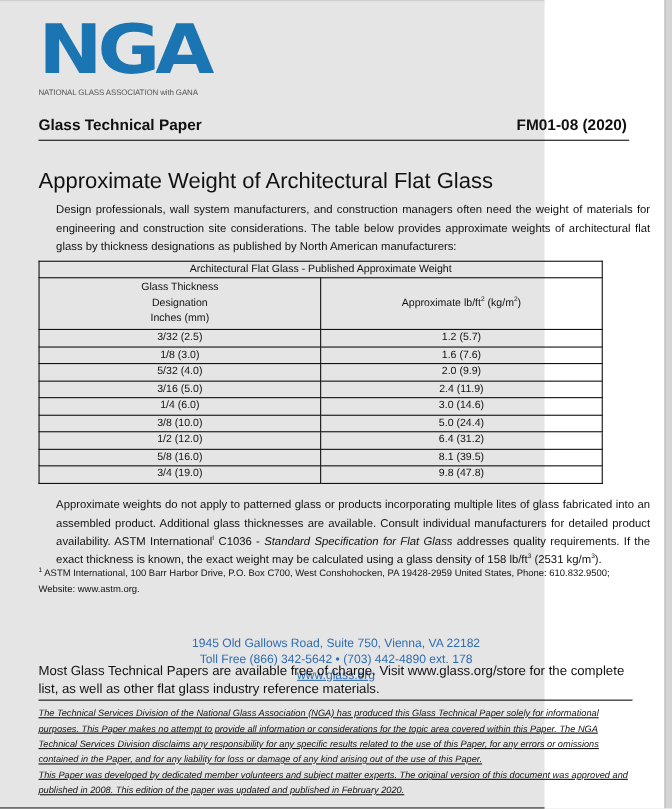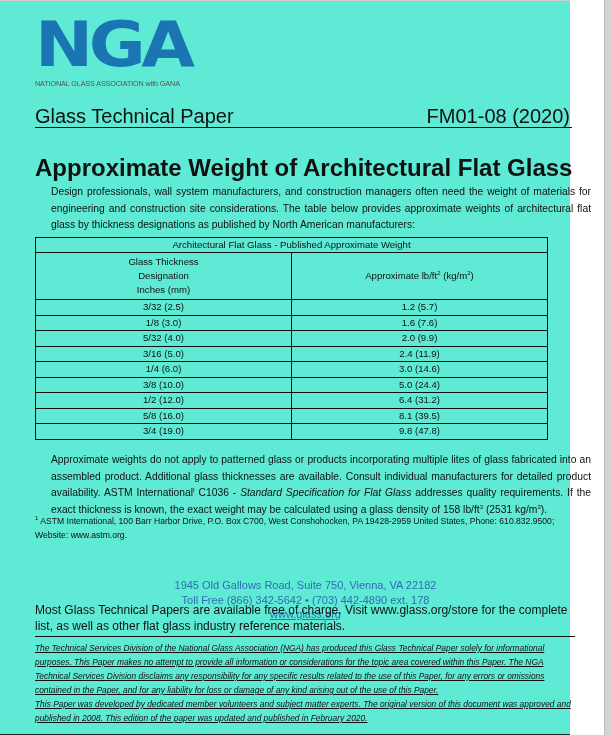--- a/index.html
+++ b/index.html
@@ -2,22 +2,22 @@
 <html><head>
 <meta charset="utf-8">
 <style>
   html, body { margin: 0; padding: 0; }
   body {
     width: 611px; height: 735px; overflow: hidden; background: #ffffff;
     font-family: "Liberation Sans", "DejaVu Sans", sans-serif; color: #111;
     position: relative;
   }
   .page {
-    position: absolute; left: 0; top: 0; width: 570px; height: 733px;
-    background: #5eead4; border-top: 1px solid #cfcfcf; border-bottom: 2px solid #222;
+    position: absolute; left: 0; top: 0; width: 495px; height: 733px;
+    background: #e5e5e5; border-top: 1px solid #cfcfcf; border-bottom: 2px solid #222;
   }
   .right-edge {
     position: absolute; right: 0; top: 0; width: 6px; height: 735px;
     background: #d4d4d4; border-left: 1px solid #bdbdbd;
   }
   
   .logo { position: absolute; left: 35px; top: 14px; width: 160px; height: 70px; }
   .logo-letters {
     position: absolute; left: 0; top: 0; font-family: "DejaVu Sans", sans-serif;
     font-weight: bold; font-size: 62px; line-height: 60px; letter-spacing: -4px;
@@ -26,26 +26,26 @@
   .logo-sub {
     position: absolute; left: 0; top: 64px; font-size: 7.2px; letter-spacing: -0.1px;
     color: #555; white-space: nowrap;
   }
   
   .doc-header {
     position: absolute; left: 35px; top: 104px; width: 537px; height: 22px;
     border-bottom: 1.5px solid #111;
   }
   .doc-header .left, .doc-header .right {
-    position: absolute; top: 0; font-weight: normal; font-size: 20px; color: #111;
+    position: absolute; top: 0; font-weight: bold; font-size: 14px; color: #111;
   }
   .doc-header .left { left: 0; }
   .doc-header .right { right: 2px; }
   .title {
-    position: absolute; left: 35px; top: 153px; font-size: 24px; font-weight: bold;
+    position: absolute; left: 35px; top: 153px; font-size: 20px; font-weight: normal;
     color: #111; white-space: nowrap;
   }
   .para {
     position: absolute; left: 51px; width: 540px; font-size: 10.3px; line-height: 16.5px;
     text-align: justify; color: #111;
   }
   .intro { top: 183px; }
   
   table.weights {
     position: absolute; left: 35px; top: 236px; width: 513px; border-collapse: collapse;

